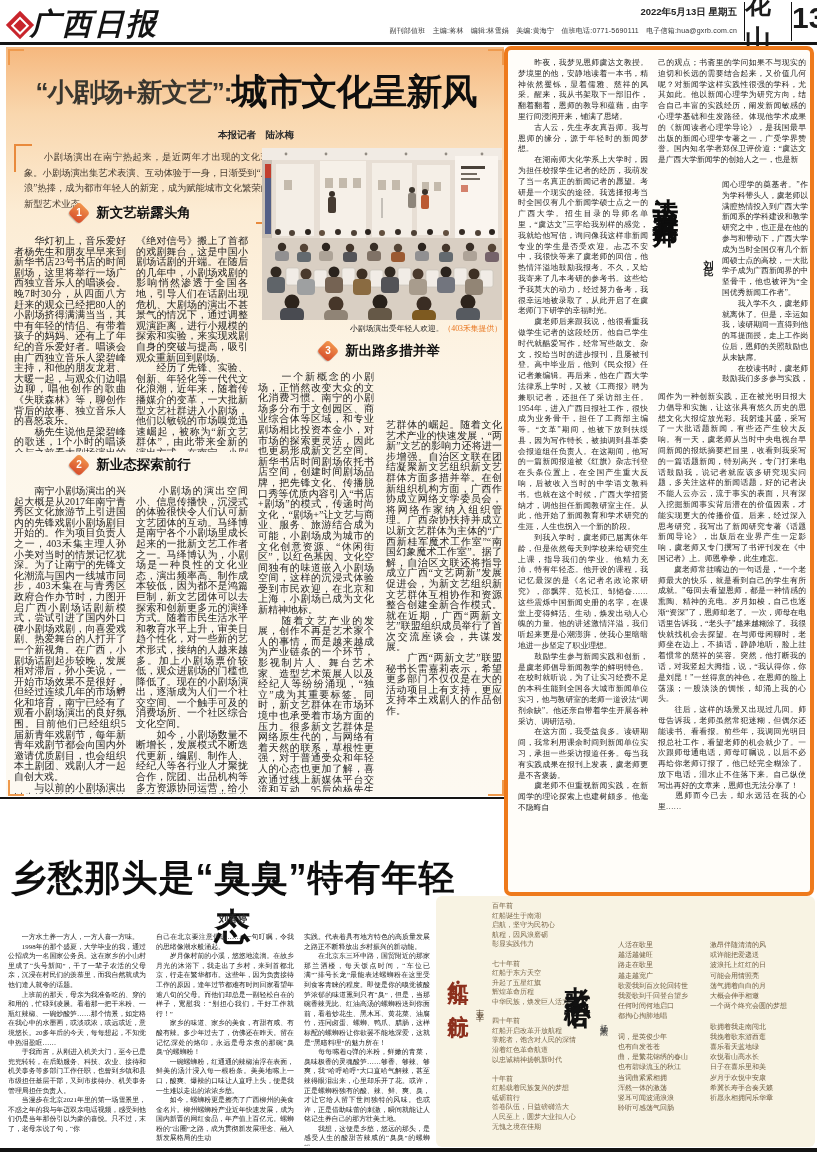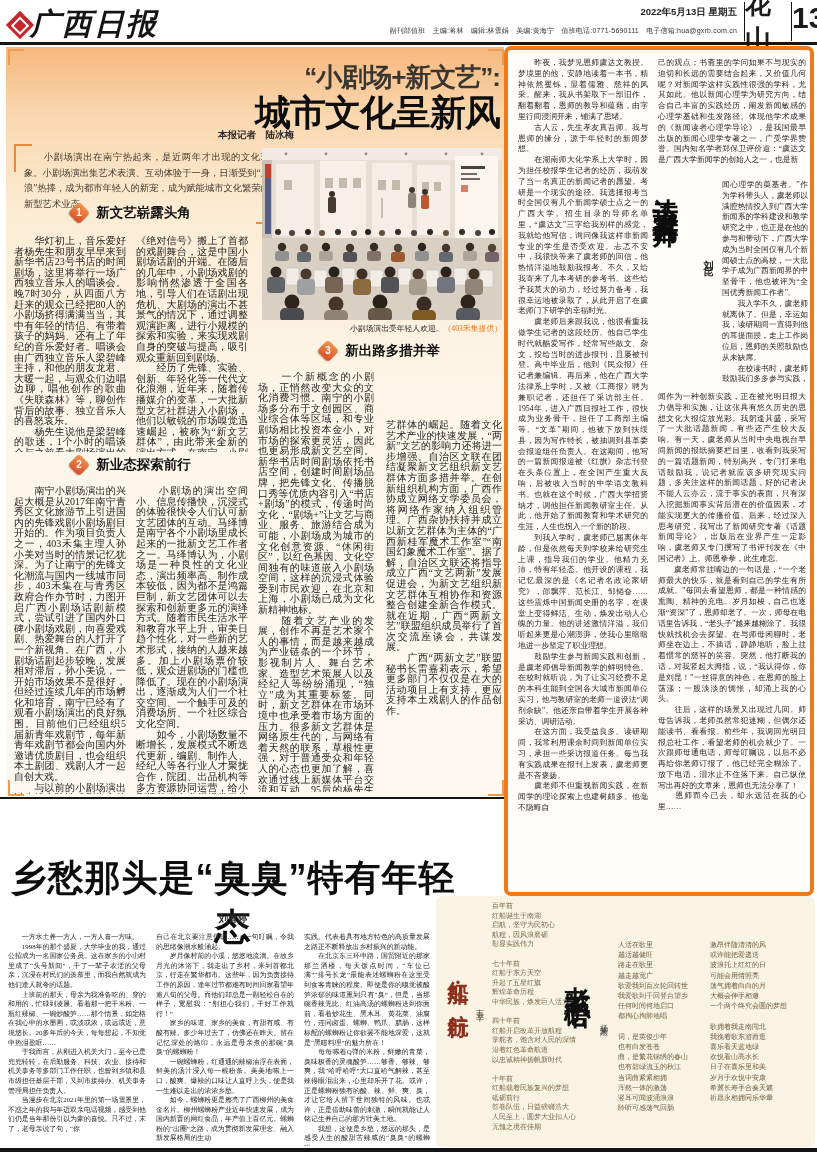--- a/index.html
+++ b/index.html
@@ -22,21 +22,21 @@
   #page-no{left:792px;top:1px;width:24px;font-size:30px;font-weight:900;text-align:center;}
   #header-rule{left:0;top:42px;width:817px;height:3px;background:#151515;}
   
   #feature-bg{left:6px;top:47px;width:498px;height:749px;
       background:linear-gradient(180deg,#f6b87e 0%,#f9d7ae 9%,#fcecd4 22%,#fdf6e9 48%,#fdf9f1 100%);}
   .corner{position:absolute;width:14px;height:14px;border:0 solid #ef9a4d;}
   #c-tl{left:8px;top:49px;border-left-width:2.5px;border-top-width:2.5px;}
   #c-tr{left:488px;top:49px;border-right-width:2.5px;border-top-width:2.5px;}
   #c-bl{left:8px;top:780px;border-left-width:2.5px;border-bottom-width:2.5px;}
   #c-br{left:488px;top:780px;border-right-width:2.5px;border-bottom-width:2.5px;}
-  #headline{left:12px;top:66px;width:488px;height:58px;display:flex;align-items:flex-end;justify-content:center;flex-direction:column;}
+  #headline{left:12px;top:52px;width:488px;height:58px;display:flex;align-items:flex-end;justify-content:center;}
   #headline .pre{font-size:26px;font-weight:900;color:#39362f;letter-spacing:-1px;}
   #headline .main{font-size:36px;font-weight:900;color:#0e0e0e;letter-spacing:-1px;line-height:1;text-align:center;}
   #byline{left:12px;top:129px;width:488px;text-align:center;font-size:9.5px;font-weight:bold;color:#2b2b2b;}
   #intro-box{left:18px;top:146px;width:246px;height:66px;padding:4px 6px;font-size:9.3px;line-height:15.5px;
       color:#43392e;white-space:pre-line;text-align:justify;}
   #intro-box:before{content:"";position:absolute;left:-4px;top:-2px;width:16px;height:26px;
       border-left:2.5px solid #e98a3c;border-top:2.5px solid #e98a3c;}
   #intro-box:after{content:"";position:absolute;right:-6px;bottom:-4px;width:24px;height:26px;
       border-right:2.5px solid #e98a3c;border-bottom:2.5px solid #e98a3c;}
   .badge-row{position:absolute;display:flex;align-items:center;justify-content:center;gap:9px;}

